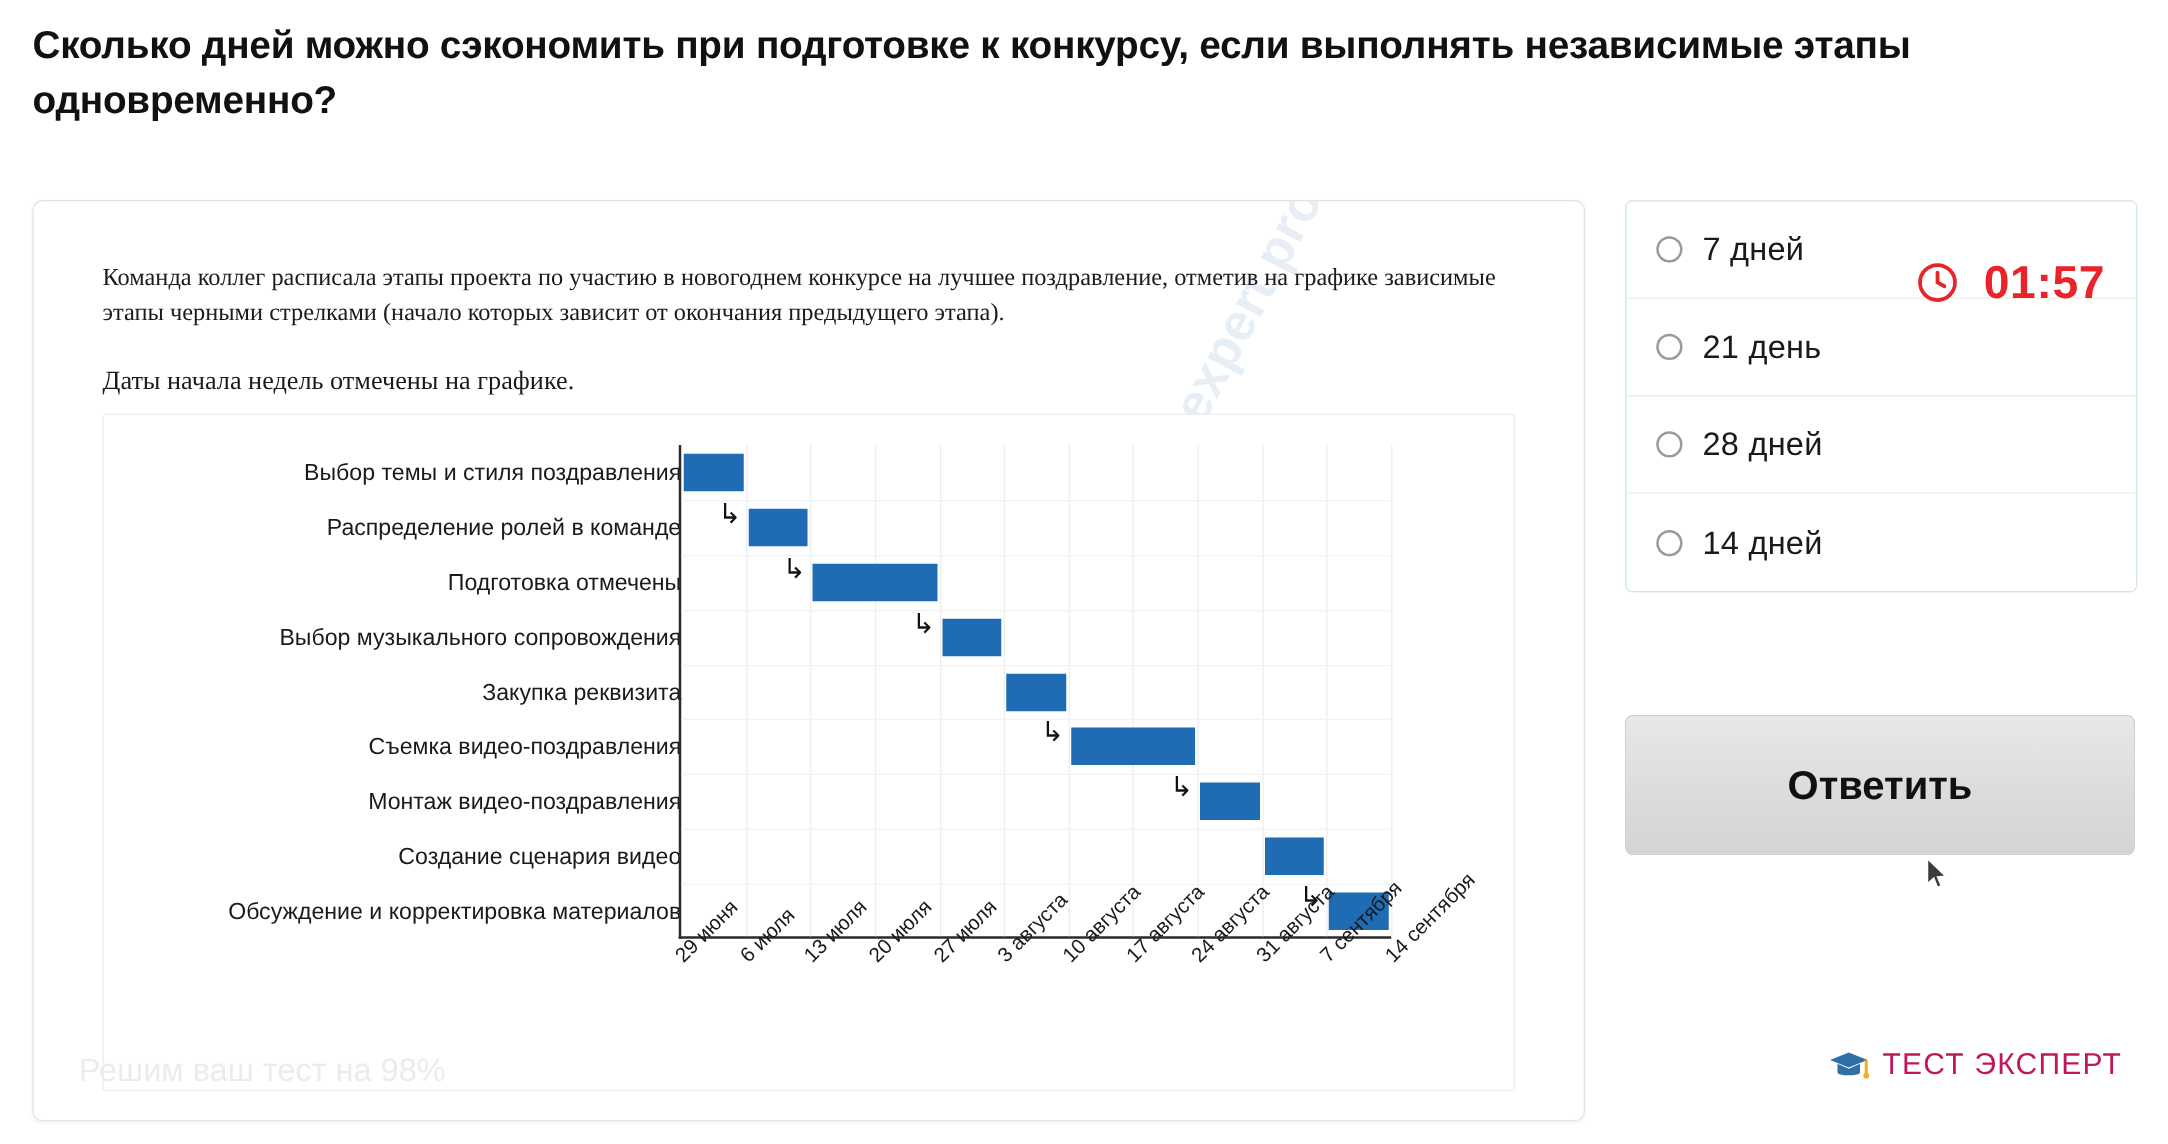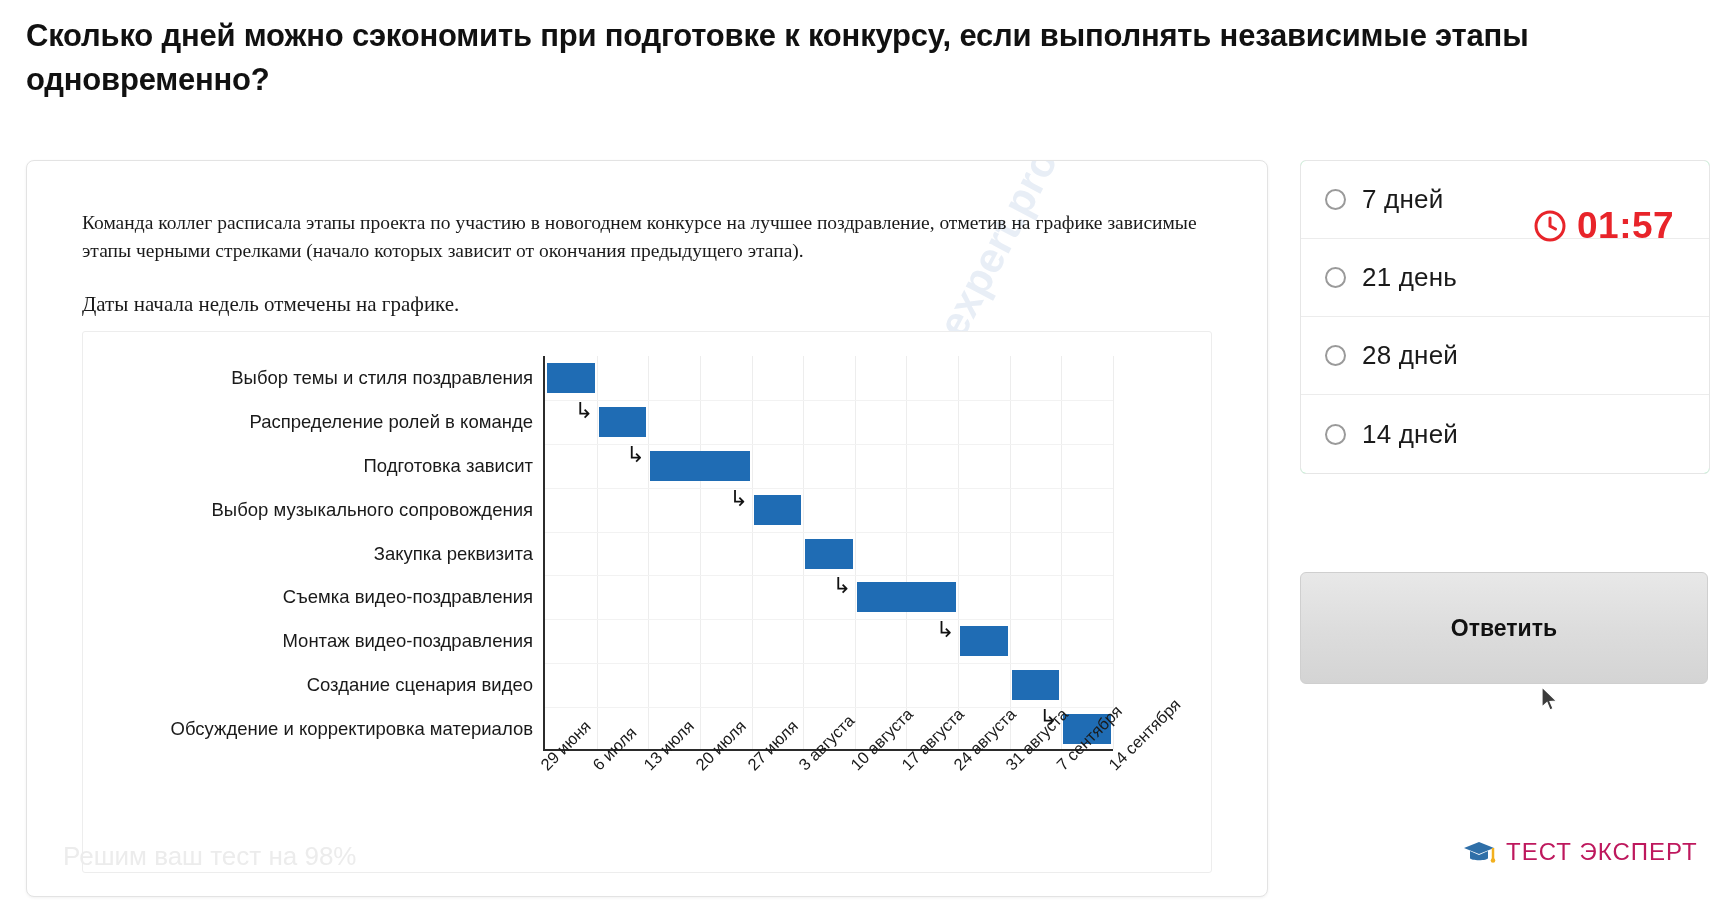--- a/index.html
+++ b/index.html
@@ -115,21 +115,21 @@
     right: 0;
     width: 430px;
     text-align: right;
     font-size: 18.5px;
     color: #1a1a1a;
     white-space: nowrap;
     font-family: "Liberation Sans", sans-serif;
   }
   #labels-col {
     position: absolute;
-    left: 20px;
+    left: 32px;
     top: 0;
     width: 430px;
     height: 100%;
   }
   #plot-area {
     position: absolute;
     left: 460px;
     top: 24px;
     width: 570px;
     height: 395px;
@@ -215,21 +215,21 @@
     left: 1300px;
     top: 572px;
     width: 408px;
     height: 112px;
     background: linear-gradient(180deg, #e8e8e8 0%, #dcdcdc 55%, #d4d4d4 100%);
     border: 1px solid #cfcfcf;
     border-radius: 6px;
     display: flex;
     align-items: center;
     justify-content: center;
-    font-size: 23px;
+    font-size: 32px;
     font-weight: bold;
     color: #111111;
     cursor: pointer;
     box-sizing: border-box;
   }
   #cursor-pointer {
     position: absolute;
     left: 1538px;
     top: 685px;
     width: 22px;
@@ -237,21 +237,21 @@
     pointer-events: none;
   }
 
   
   #timer {
     position: absolute;
     left: 1533px;
     top: 205px;
     display: flex;
     align-items: center;
-    gap: 10px;
+    gap: 20px;
   }
   #timer-value {
     font-size: 37px;
     font-weight: bold;
     color: #e8242a;
     letter-spacing: 0.5px;
   }
 
   
   #brand-logo {
@@ -280,21 +280,21 @@
   </div>
 
   <div id="intro-paragraph">Команда коллег расписала этапы проекта по участию в новогоднем конкурсе на лучшее поздравление, отметив на графике зависимые этапы черными стрелками (начало которых зависит от окончания предыдущего этапа).</div>
   <div id="dates-note">Даты начала недель отмечены на графике.</div>
 
   <div id="chart-frame">
     <div id="chart-inner">
       <div id="labels-col">
           <div class="task-label" style="top: 34.9444px;">Выбор темы и стиля поздравления</div>
           <div class="task-label" style="top: 78.8333px;">Распределение ролей в команде</div>
-          <div class="task-label" style="top: 122.722px;">Подготовка зависит</div>
+          <div class="task-label" style="top: 122.722px;">Подготовка отмечены</div>
           <div class="task-label" style="top: 166.611px;">Выбор музыкального сопровождения</div>
           <div class="task-label" style="top: 254.389px;">Съемка видео-поздравления</div>
           <div class="task-label" style="top: 210.5px;">Закупка реквизита</div>
           <div class="task-label" style="top: 298.278px;">Монтаж видео-поздравления</div>
           <div class="task-label" style="top: 342.167px;">Создание сценария видео</div>
           <div class="task-label" style="top: 386.056px;">Обсуждение и корректировка материалов</div>
         </div>
       <div id="plot-area">
           <div class="gridline-v" style="left: 51.6364px;"></div>
           <div class="gridline-v" style="left: 103.273px;"></div>

